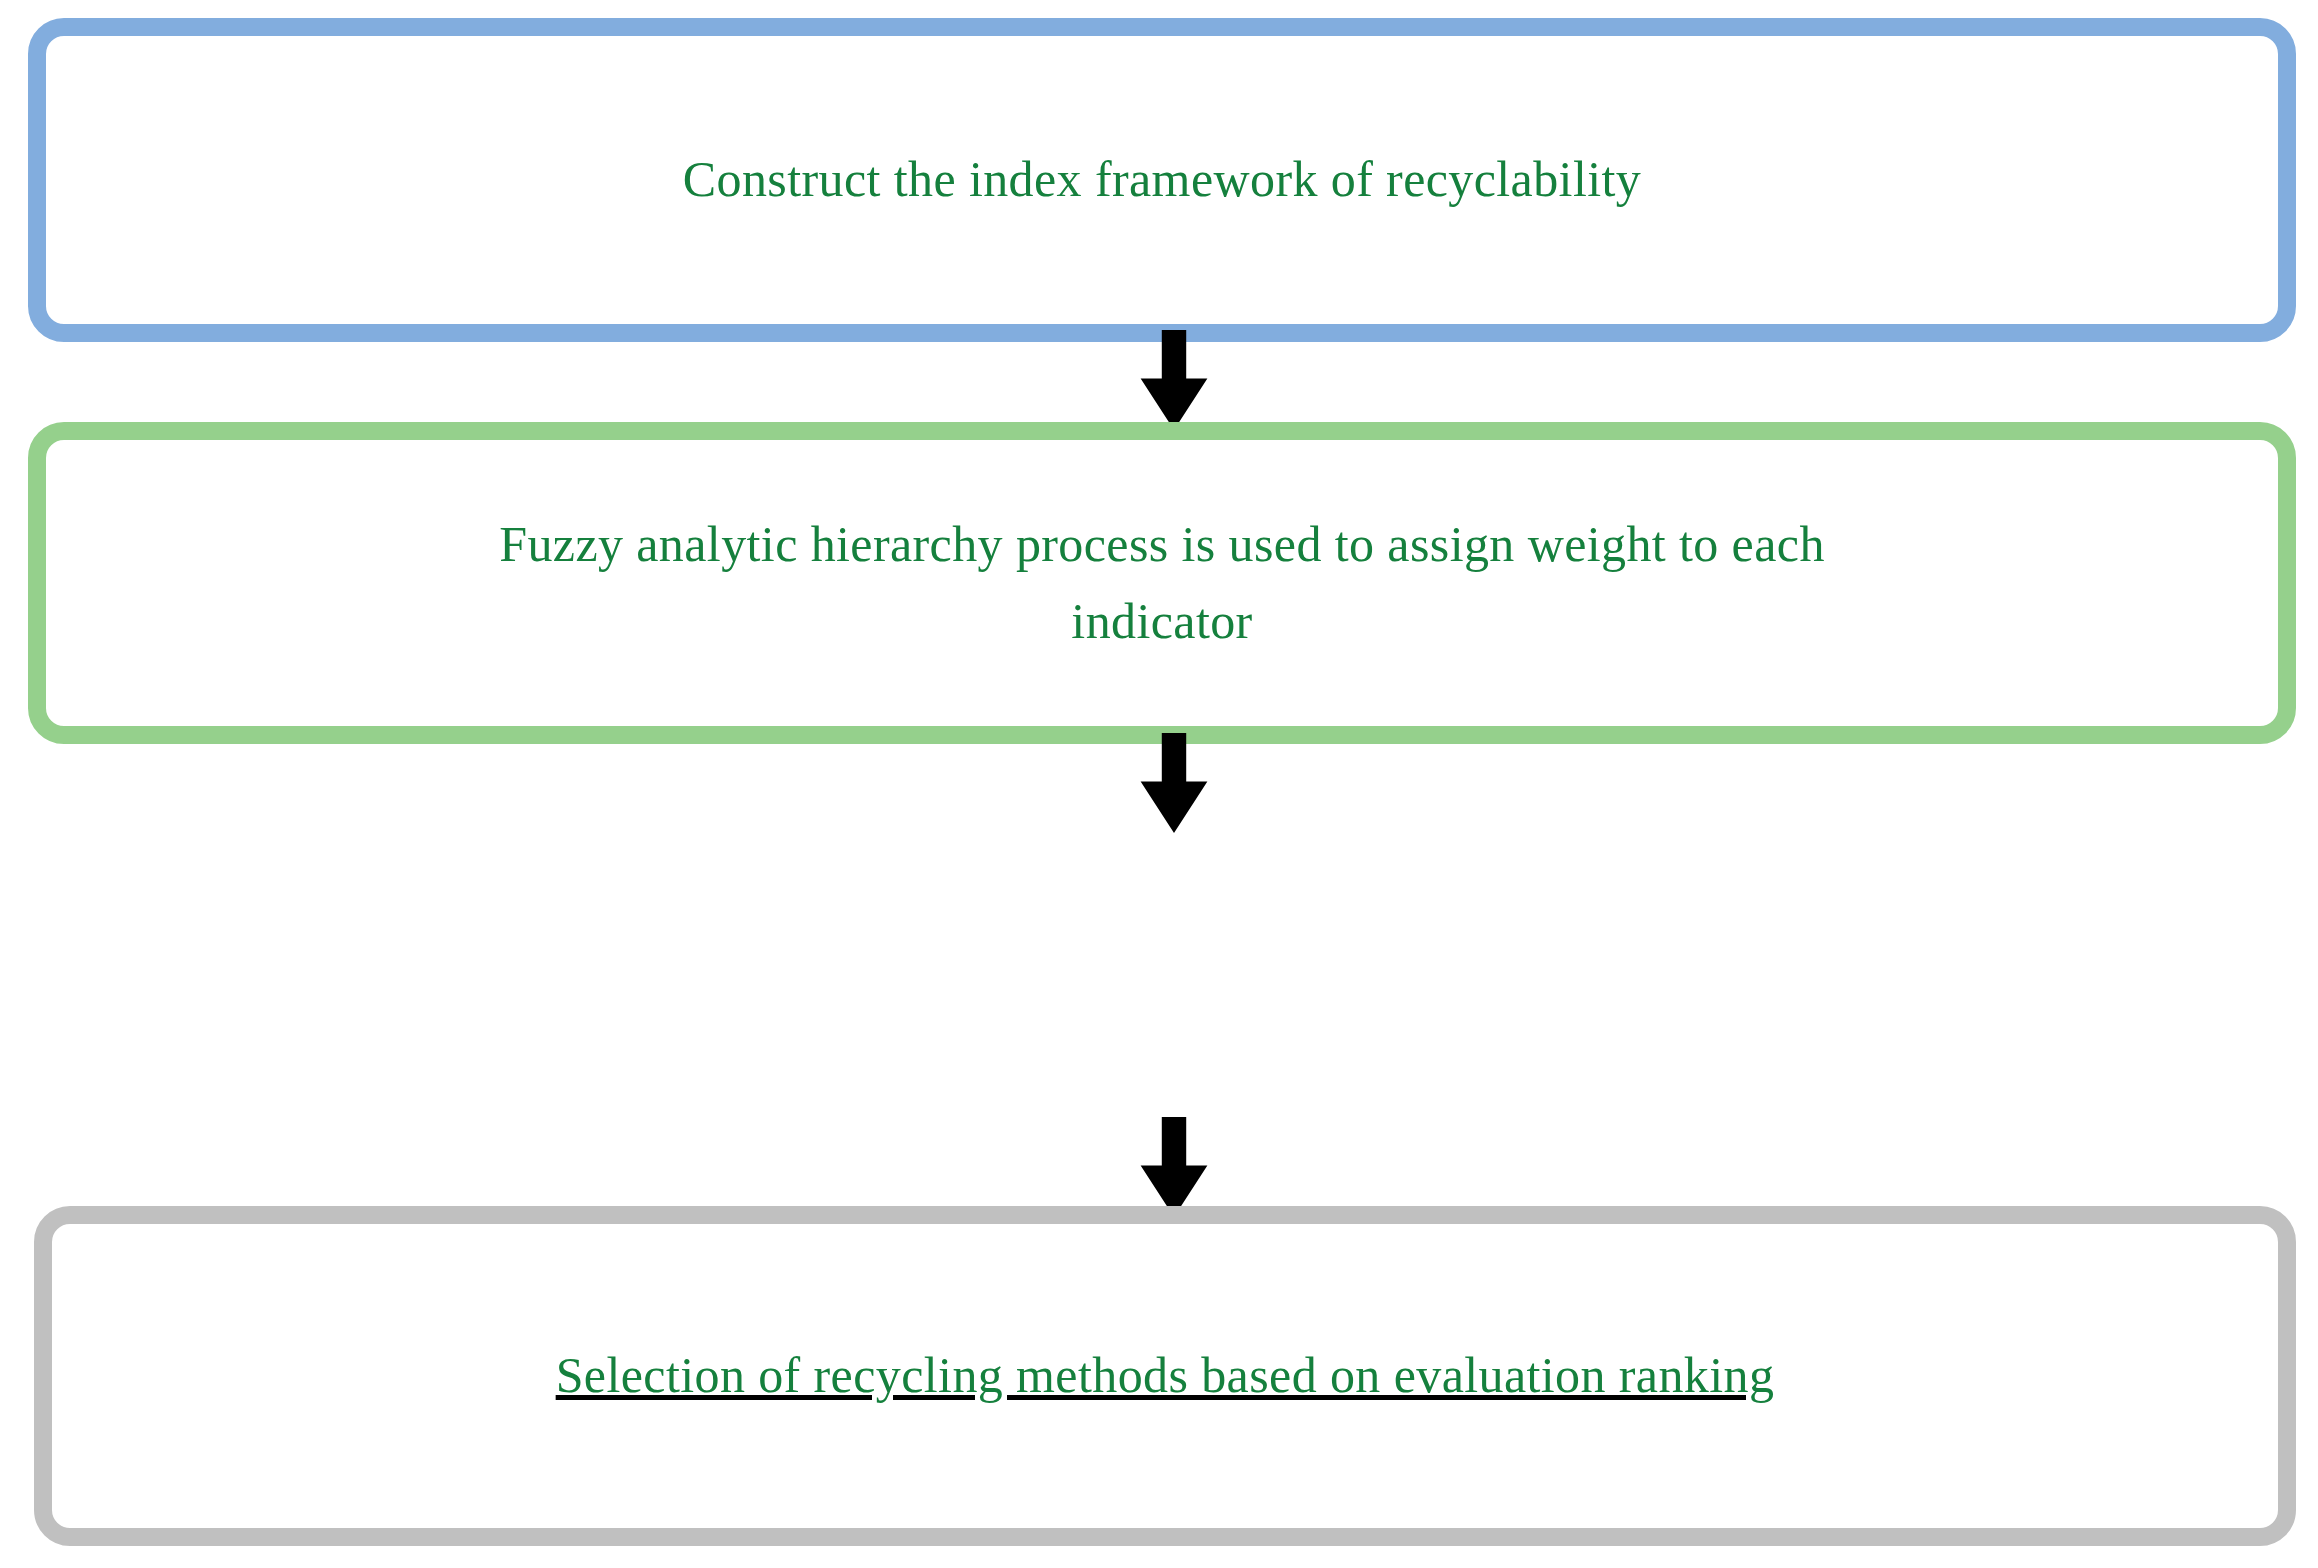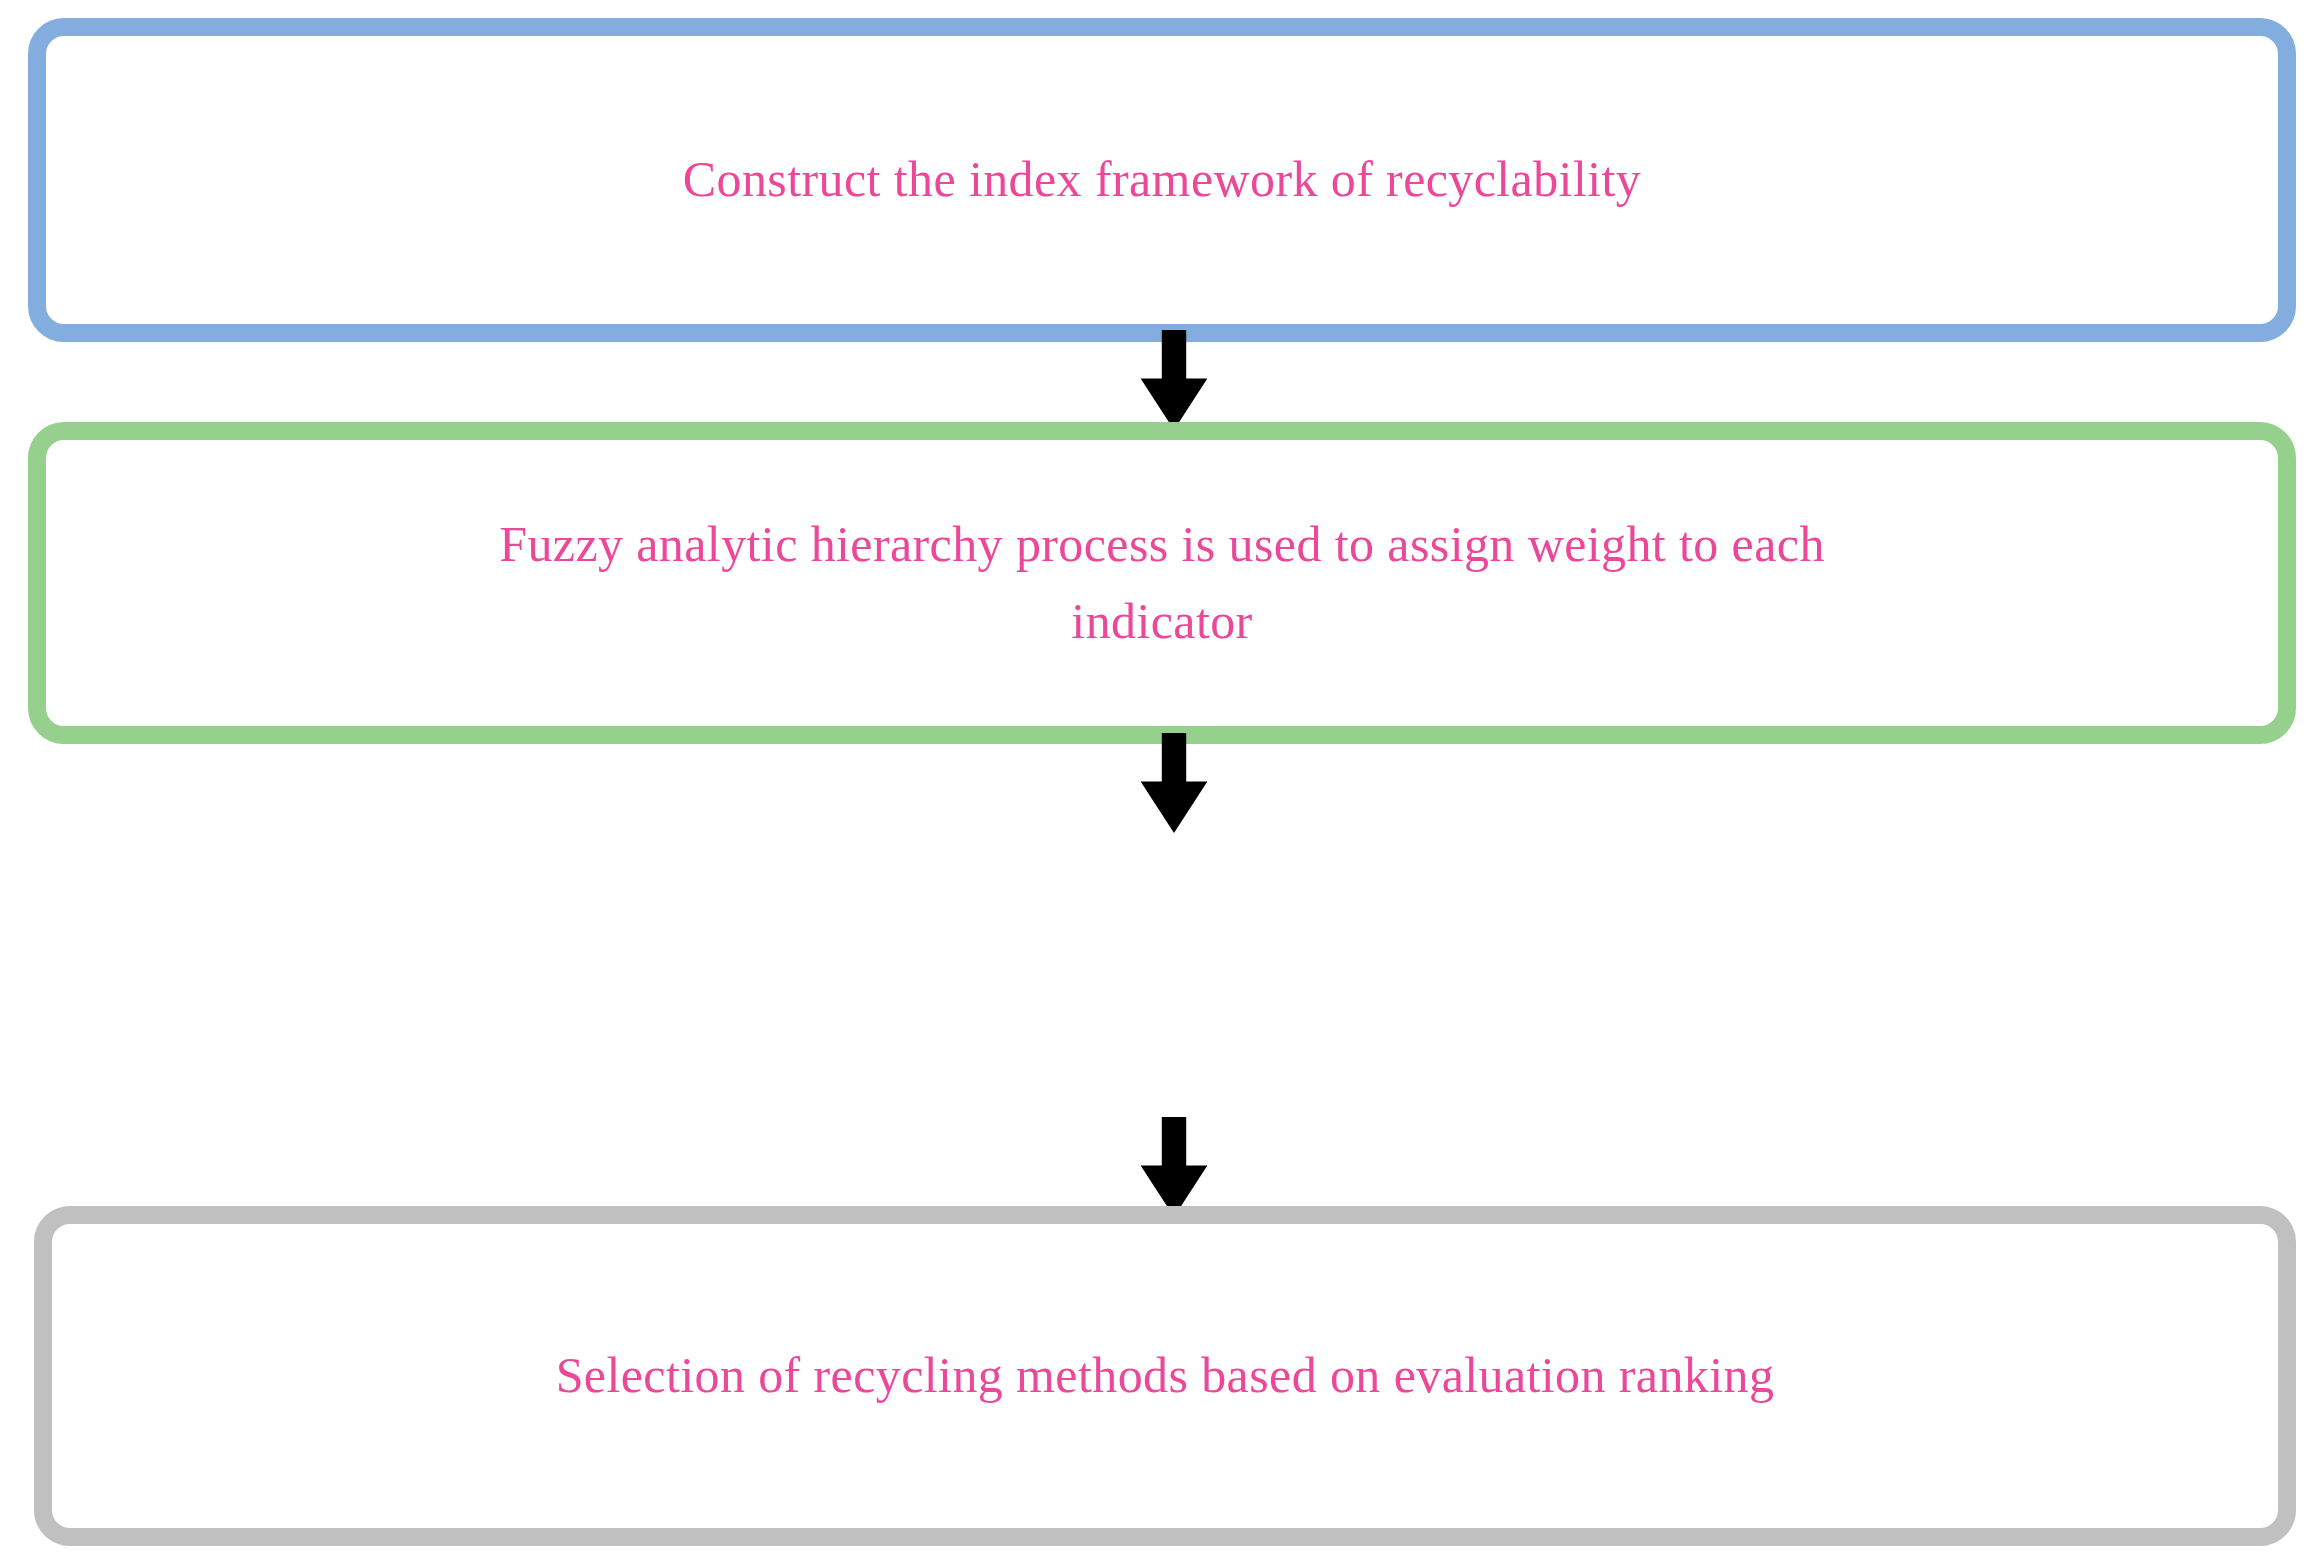--- a/index.html
+++ b/index.html
@@ -31,21 +31,21 @@
     border-radius: 36px;
     display: flex;
     align-items: center;
     justify-content: center;
     text-align: center;
   }
 
   .node-label {
     display: block;
     width: 100%;
-    color: #ec4899;
+    color: #15803d;
     font-family: "Liberation Serif", "DejaVu Serif", serif;
     font-size: 50px;
     line-height: 1.55;
     letter-spacing: 0.4px;
     padding: 0 49px;
     box-sizing: border-box;
     white-space: pre-line;
   }
 
   
@@ -69,20 +69,21 @@
     width: 2268px;
     height: 303px;
     border-color: #FCB180;
   }
   #node-3 {
     left: 34px;
     top: 1206px;
     width: 2262px;
     height: 340px;
     border-color: #C0C0C0;
+    text-decoration: underline;
   }
 
   
   .flow-arrow {
     position: absolute;
     left: 1139px;
     width: 70px;
   }
   .flow-arrow svg {
     display: block;

